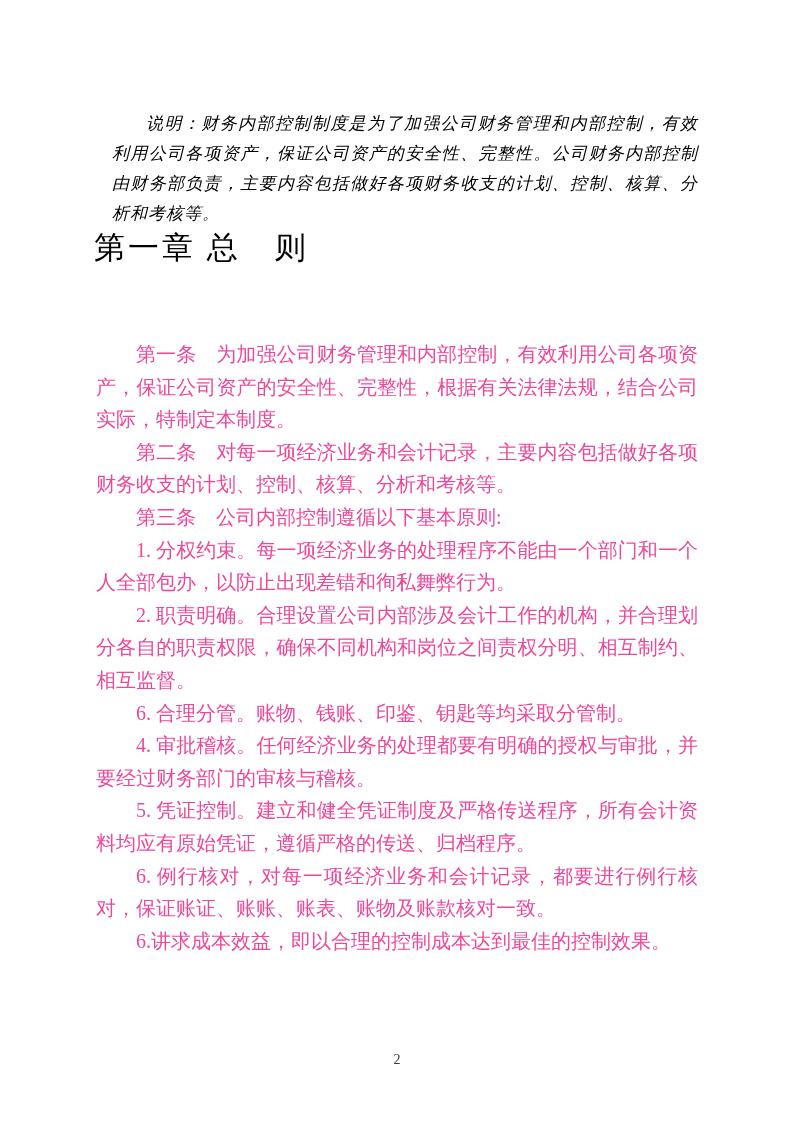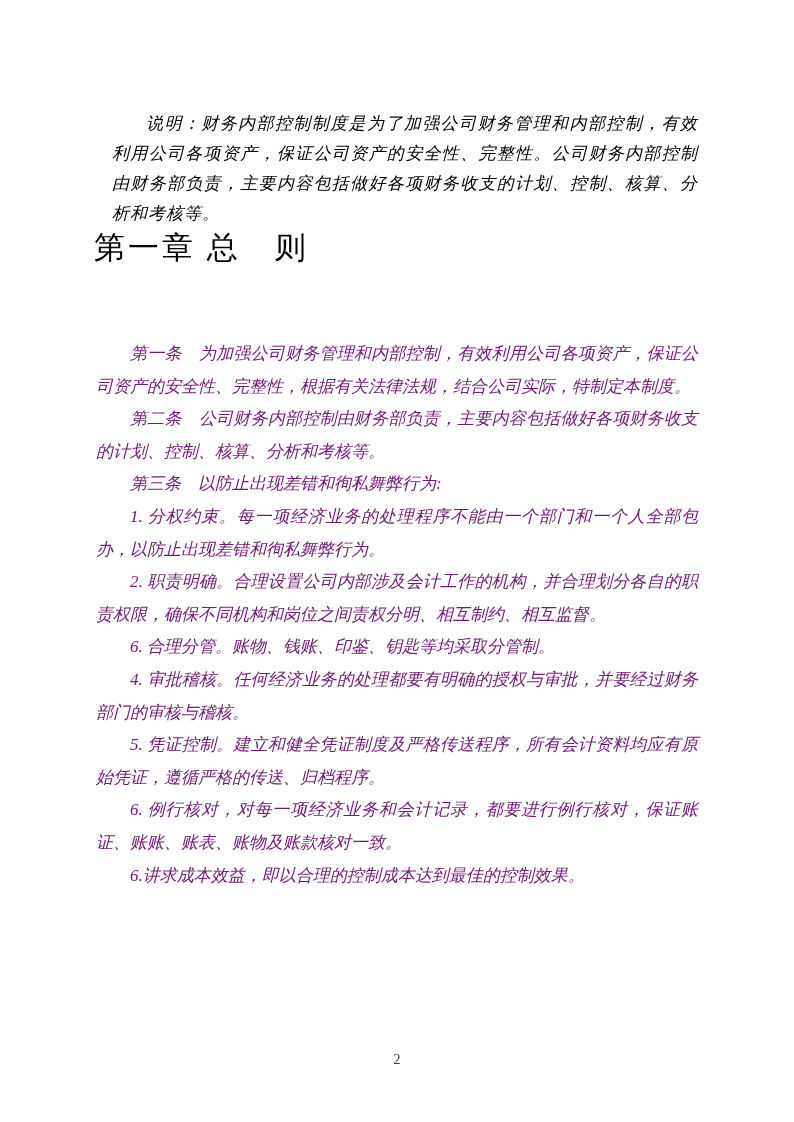--- a/index.html
+++ b/index.html
@@ -40,25 +40,24 @@
     font-weight: 400;
     letter-spacing: 3px;
     color: #000000;
     font-family: "Liberation Serif", "DejaVu Serif", serif;
   }
   .articles {
     position: absolute;
     top: 338px;
     left: 96px;
     width: 602px;
-    font-size: 17px;
+    font-size: 20px;
     line-height: 32.6px;
     text-align: justify;
-    color: #701a75;
-    font-style: italic;
+    color: #ec4899;
   }
   .articles p {
     margin: 0;
     padding: 0;
     text-indent: 2em;
   }
   .page-number {
     position: absolute;
     top: 1052px;
     left: 0;
@@ -72,22 +71,22 @@
 <body>
 
 <div class="page">
 
   <p class="intro">说明：财务内部控制制度是为了加强公司财务管理和内部控制，有效利用公司各项资产，保证公司资产的安全性、完整性。公司财务内部控制由财务部负责，主要内容包括做好各项财务收支的计划、控制、核算、分析和考核等。</p>
 
   <h1 class="chapter-title">第一章 总　则</h1>
 
   <div class="articles">
     <p>第一条　为加强公司财务管理和内部控制，有效利用公司各项资产，保证公司资产的安全性、完整性，根据有关法律法规，结合公司实际，特制定本制度。</p>
-    <p>第二条　公司财务内部控制由财务部负责，主要内容包括做好各项财务收支的计划、控制、核算、分析和考核等。</p>
-    <p>第三条　以防止出现差错和徇私舞弊行为:</p>
+    <p>第二条　对每一项经济业务和会计记录，主要内容包括做好各项财务收支的计划、控制、核算、分析和考核等。</p>
+    <p>第三条　公司内部控制遵循以下基本原则:</p>
     <p>1. 分权约束。每一项经济业务的处理程序不能由一个部门和一个人全部包办，以防止出现差错和徇私舞弊行为。</p>
     <p>2. 职责明确。合理设置公司内部涉及会计工作的机构，并合理划分各自的职责权限，确保不同机构和岗位之间责权分明、相互制约、相互监督。</p>
     <p>6. 合理分管。账物、钱账、印鉴、钥匙等均采取分管制。</p>
     <p>4. 审批稽核。任何经济业务的处理都要有明确的授权与审批，并要经过财务部门的审核与稽核。</p>
     <p>5. 凭证控制。建立和健全凭证制度及严格传送程序，所有会计资料均应有原始凭证，遵循严格的传送、归档程序。</p>
     <p>6. 例行核对，对每一项经济业务和会计记录，都要进行例行核对，保证账证、账账、账表、账物及账款核对一致。</p>
     <p>6.讲求成本效益，即以合理的控制成本达到最佳的控制效果。</p>
   </div>
 
   <div class="page-number">2</div>

